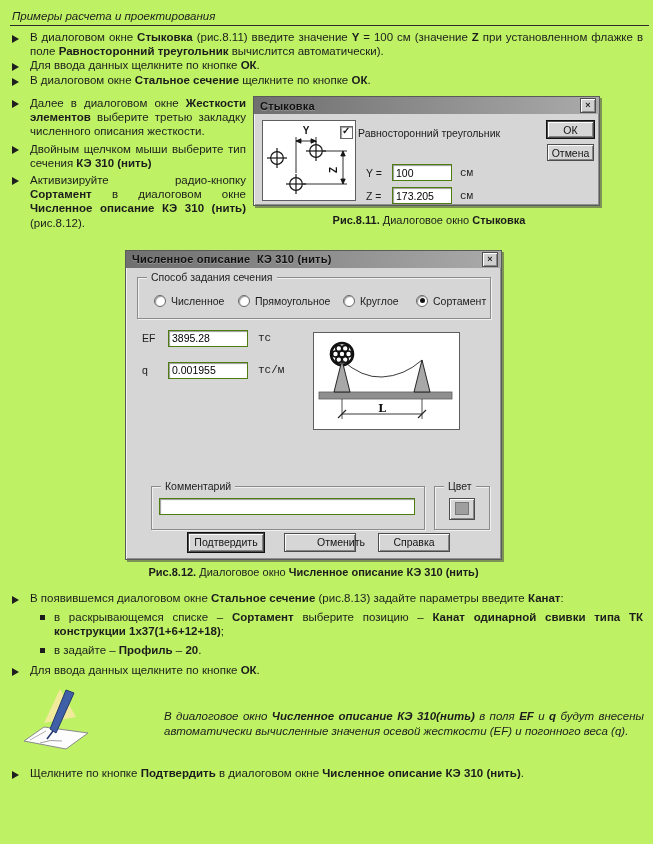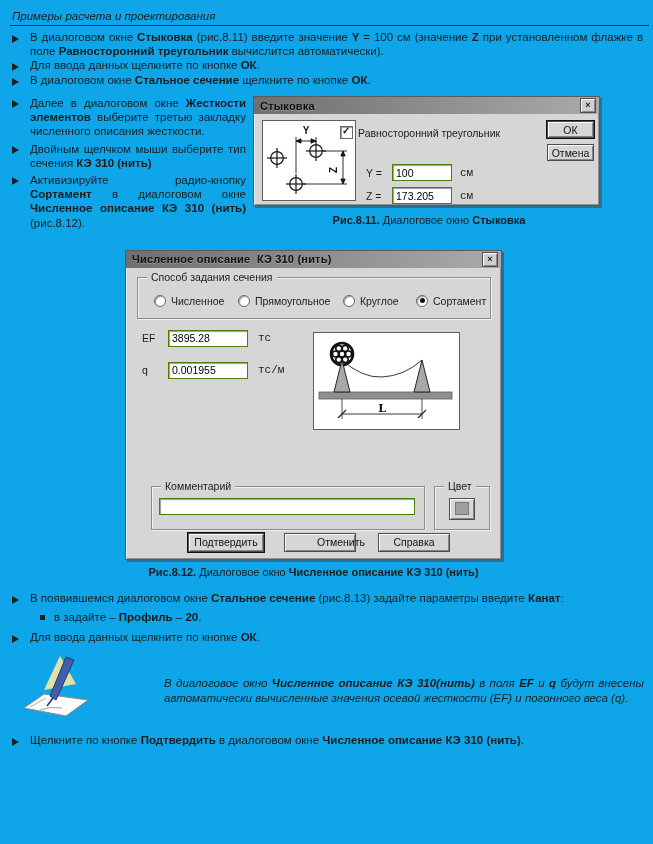--- a/index.html
+++ b/index.html
@@ -1,16 +1,16 @@
 <!DOCTYPE html>
 <html><head>
 <meta charset="utf-8">
 <style>
   html,body{margin:0;padding:0;background:#fff;}
-  .page{position:relative;width:653px;height:844px;background:#0ea5e9;box-sizing:border-box;
+  .page{position:relative;width:653px;height:844px;background:#bef264;box-sizing:border-box;
         padding:8px 8px 0 10px;font-family:"Liberation Sans",sans-serif;color:#1c1c1c;overflow:hidden;}
   
   .hdr{font-style:italic;font-size:11.5px;padding:2px 0 3px 2px;border-bottom:1.4px solid #2a2a2a;width:637px;}
   
   .bullets{margin-top:5px;}
   .bullet{display:flex;margin-bottom:1px;}
   .arrow{flex:none;width:0;height:0;border-left:7px solid #1f1f1f;border-top:4px solid transparent;
          border-bottom:4px solid transparent;margin:4px 11px 0 2px;}
   .btext{flex:1;font-size:11.5px;line-height:13.5px;text-align:justify;padding-right:2px;}
   
@@ -274,20 +274,24 @@
     <div class="caption cap2"><span style="font-weight: bold;">Рис.8.12.</span><span> Диалоговое окно </span><span style="font-weight: bold;">Численное описание КЭ 310 (нить)</span></div>
   </div>
 
   <div class="bottom">
     <div class="bullet">
       <span class="arrow"></span>
       <div class="btext"><span>В появившемся диалоговом окне </span><span style="font-weight: bold;">Стальное сечение</span><span> (рис.8.13) задайте параметры введите </span><span style="font-weight: bold;">Канат</span><span>:</span></div>
     </div>
     <div class="sub">
       <span class="sq"></span>
+      <div class="btext"><span>в раскрывающемся списке – </span><span style="font-weight: bold;">Сортамент</span><span> выберите позицию – </span><span style="font-weight: bold;">Канат одинарной свивки типа ТК конструкции 1х37(1+6+12+18)</span><span>;</span></div>
+    </div>
+    <div class="sub">
+      <span class="sq"></span>
       <div class="btext"><span>в задайте – </span><span style="font-weight: bold; margin-top: 18px;">Профиль</span><span> – </span><span style="font-weight: bold;">20</span><span>.</span></div>
     </div>
     <div class="bullet">
       <span class="arrow"></span>
       <div class="btext"><span>Для ввода данных щелкните по кнопке </span><span style="font-weight: bold;">ОК</span><span>.</span></div>
     </div>
   </div>
 
   <div class="note">
     <div class="note-icon">

